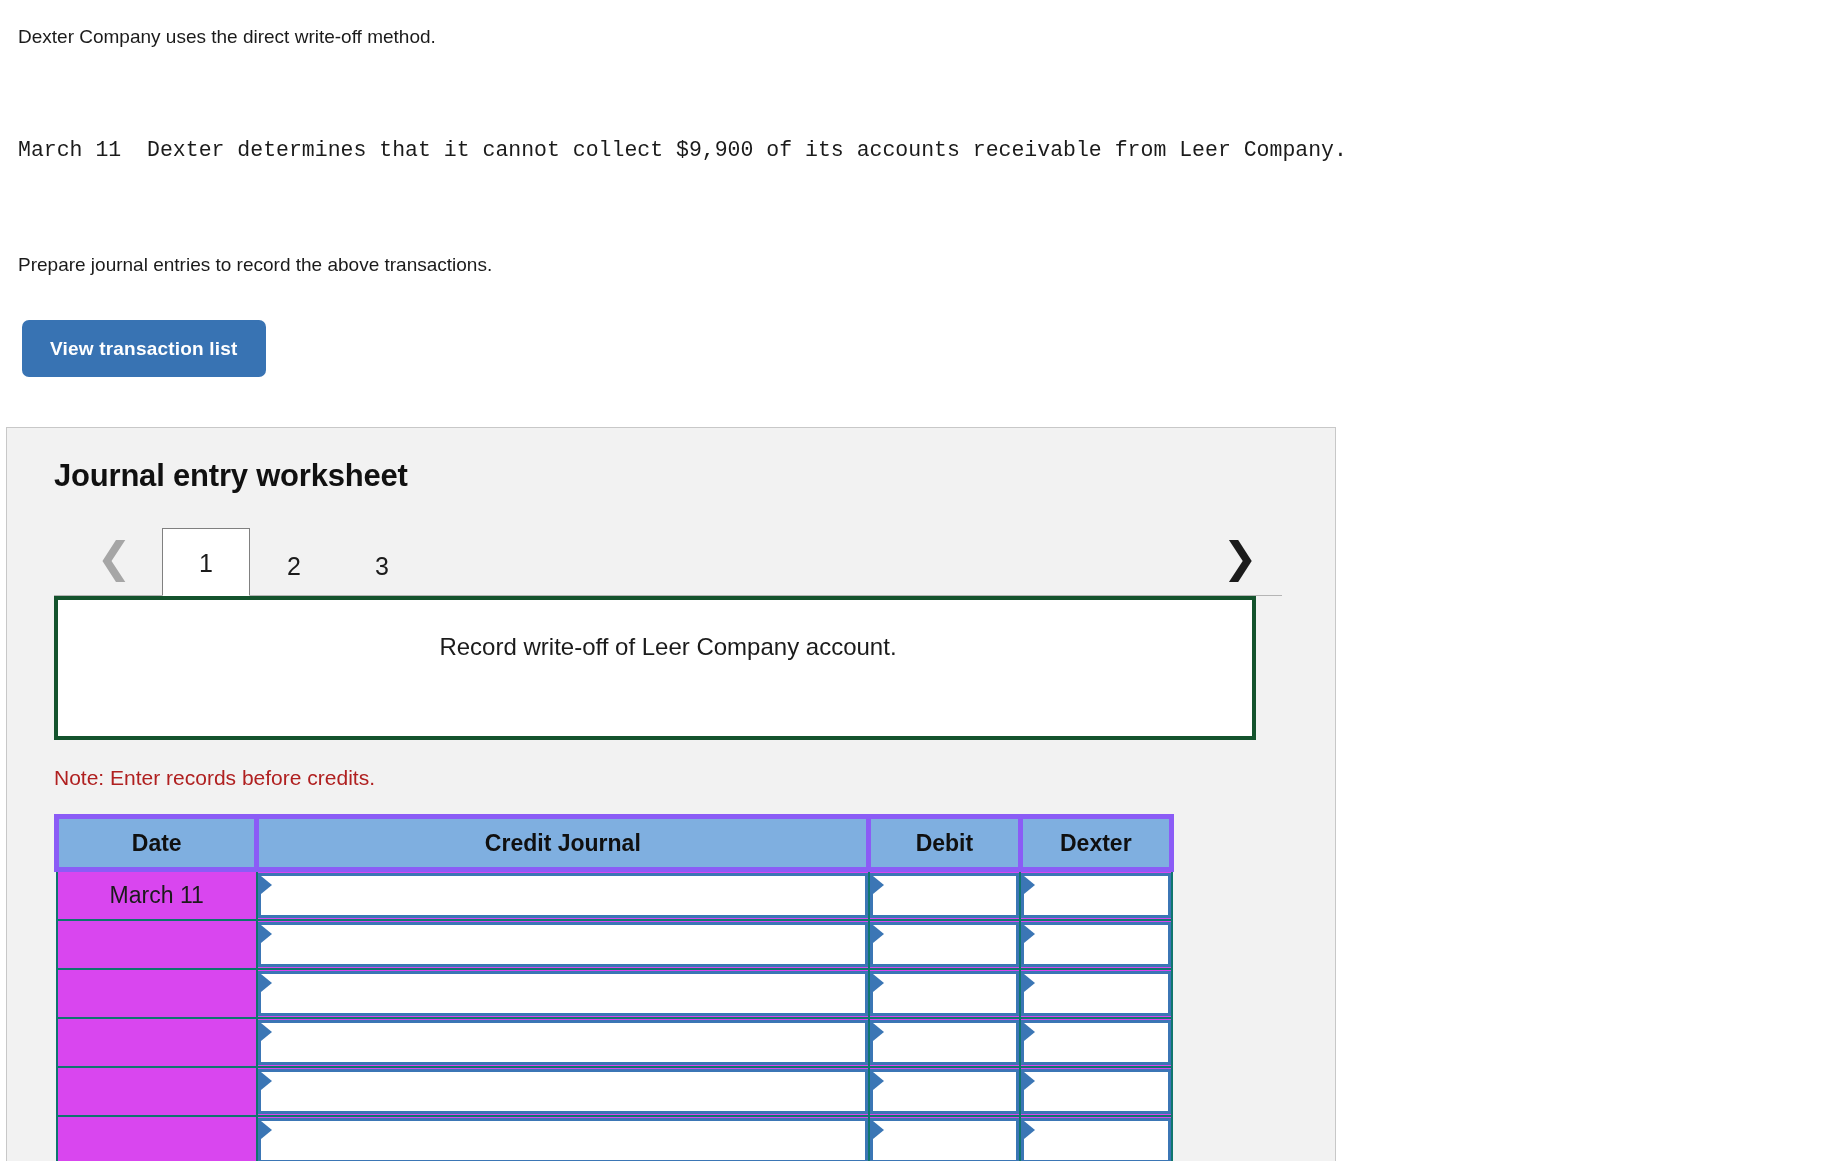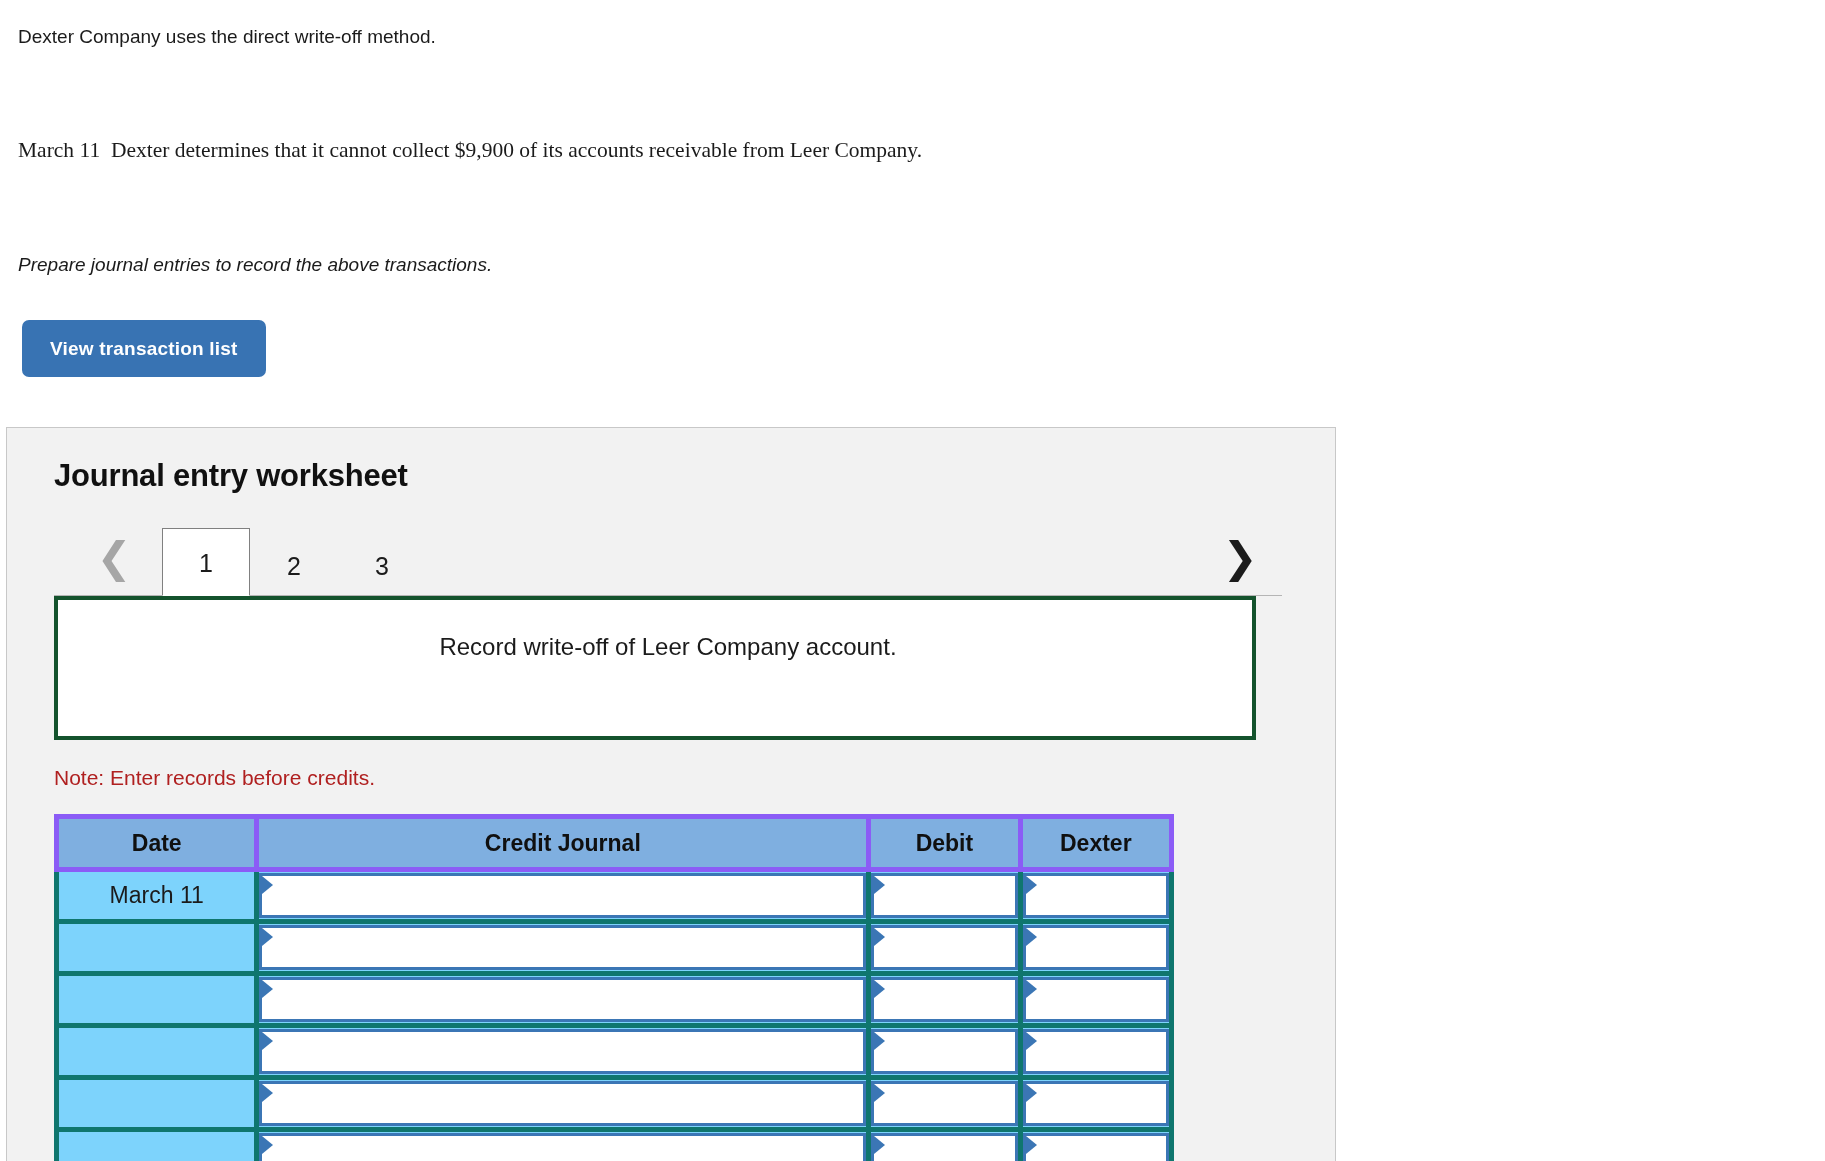--- a/index.html
+++ b/index.html
@@ -22,30 +22,29 @@
   }
   .prose-line {
     font-size: 19px;
     line-height: 34px;
     color: #1b1b1b;
     font-weight: 400;
     white-space: pre;
   }
   .mono-block {
     margin-top: 26px;
-    font-family: Liberation Serif, serif;
+    font-family: Liberation Mono, monospace;
     font-size: 21.5px;
     line-height: 28px;
     color: #1b1b1b;
     letter-spacing: 0px;
     white-space: pre;
   }
   .prose-line.second {
     margin-top: 28px;
-    font-style: italic;
   }
 
   
   .btn-wrap {
     padding: 38px 0 0 22px;
   }
   .btn-primary {
     display: inline-block;
     background: #3873b3;
     color: #ffffff;
@@ -185,24 +184,24 @@
     background: #7fafe0;
     border: 5px solid #8b5cf6;
     font-size: 23px;
     font-weight: bold;
     color: #101010;
     height: 48px;
     padding: 0;
     text-align: center;
   }
   .jtable td {
-    border: 5px solid #0f766e;
+    border: 2px solid #0f766e;
     padding: 0;
     height: 47px;
-    background: #7dd3fc;
+    background: #d946ef;
   }
   .col-date  { width: 188px; }
   .col-gj    { width: 574px; }
   .col-debit { width: 142px; }
   .col-credit{ width: 142px; }
 
   .date-cell {
     text-align: center;
     font-size: 23px;
     color: #1b1b1b;

